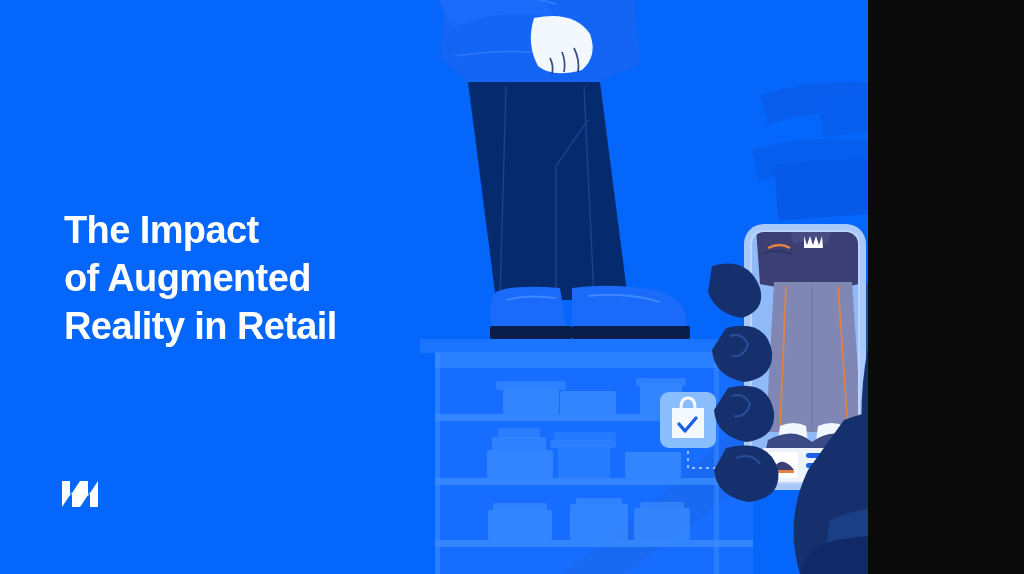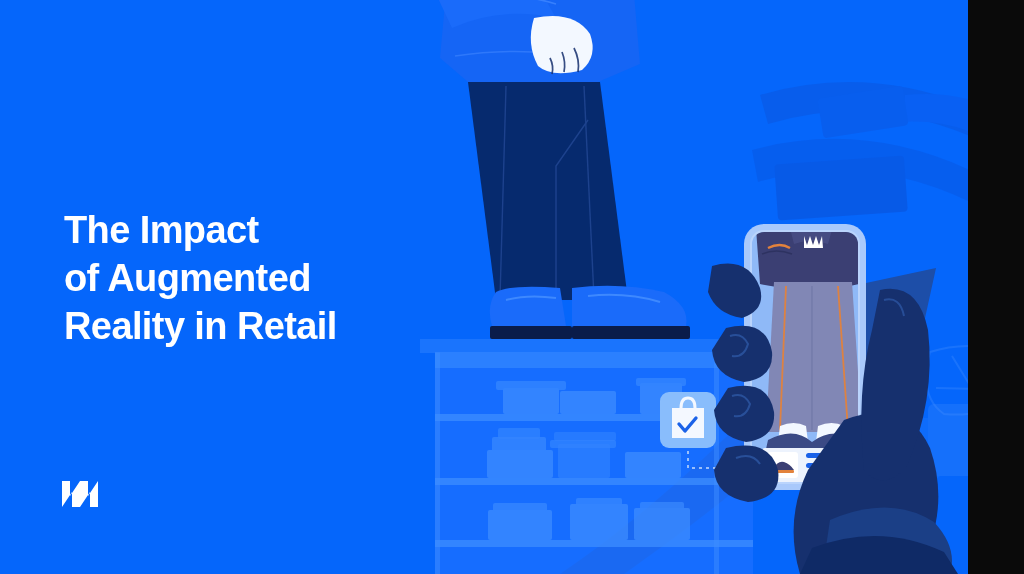--- a/index.html
+++ b/index.html
@@ -2,21 +2,21 @@
 <html><head>
 <meta charset="utf-8">
 <style>
   html, body {
     margin: 0;
     padding: 0;
     background: #0a0a0a;
   }
   #stage {
     position: relative;
-    width: 968px;
+    width: 868px;
     height: 574px;
     overflow: hidden;
     font-family: "Liberation Sans", sans-serif;
     background: #0566fb;
   }
 
   
   #hero-title {
     position: absolute;
     left: 64px;

